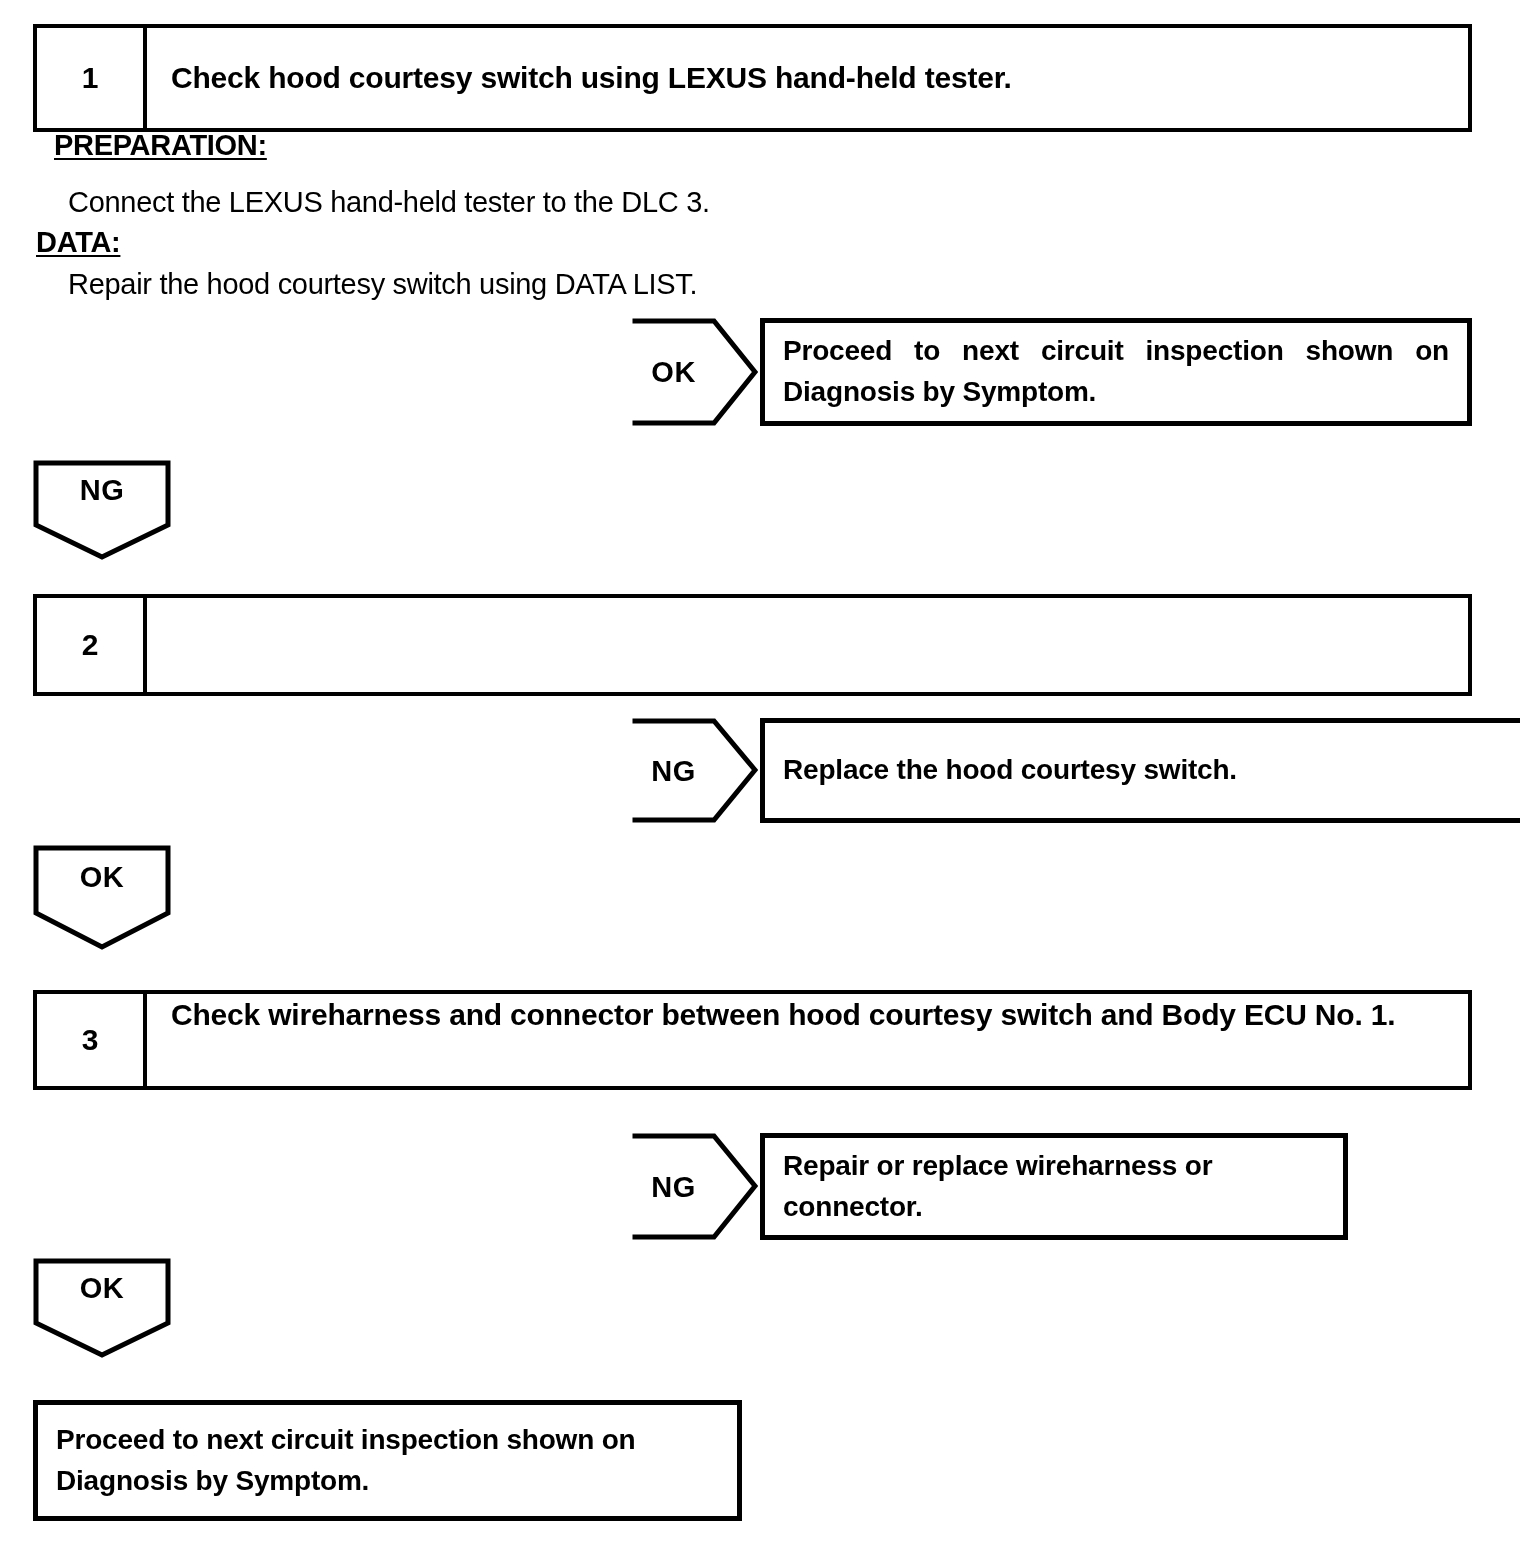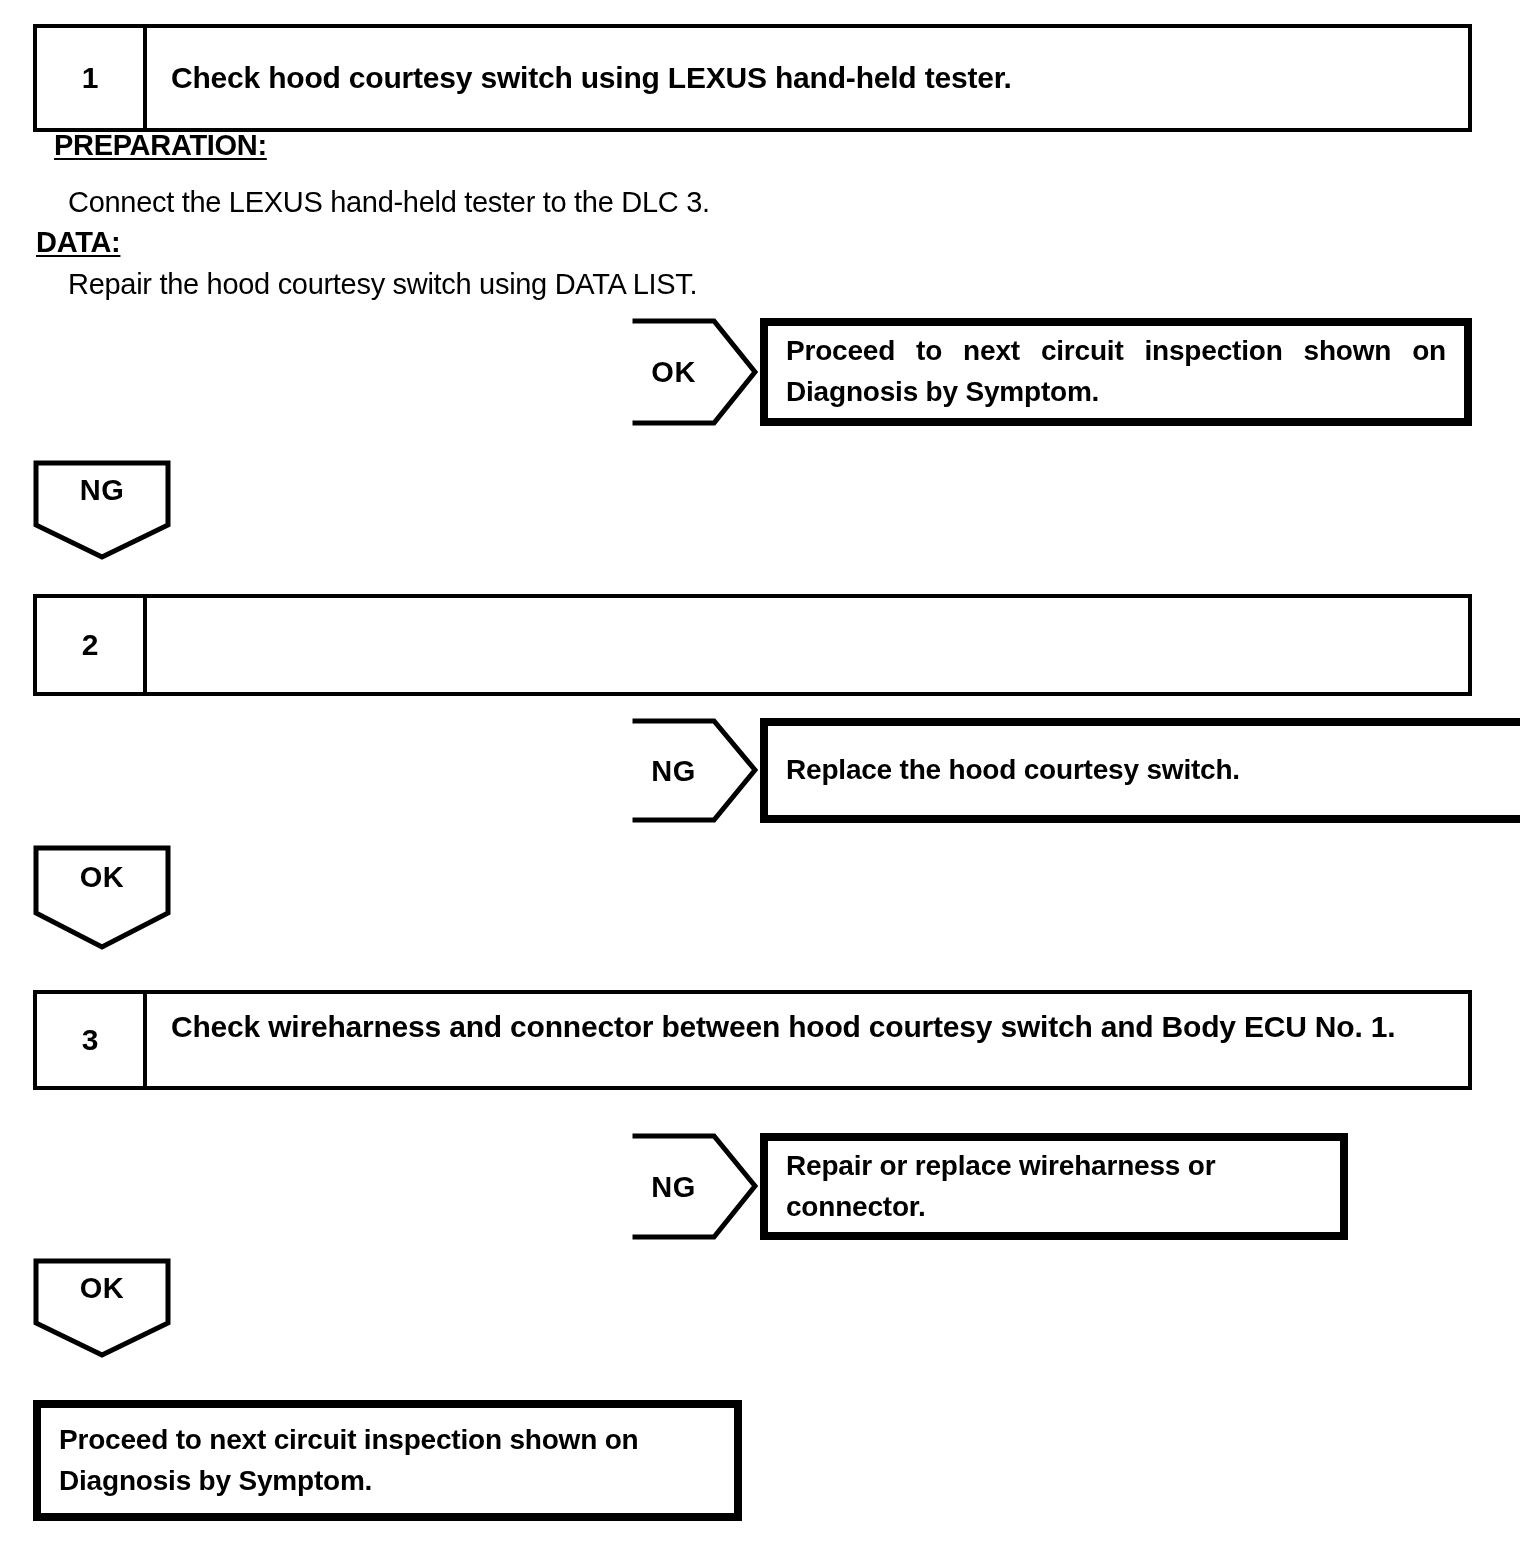--- a/index.html
+++ b/index.html
@@ -50,28 +50,28 @@
     align-items: center;
     padding: 0 16px;
     font-size: 30px;
     font-weight: bold;
     line-height: 1.28;
     letter-spacing: -0.2px;
     margin-left: 8px;
   }
   .step-text.top-align {
     align-items: flex-start;
-    padding-top: 14px;
+    padding-top: 2px;
   }
 
   
   .result-box {
     position: absolute;
     box-sizing: border-box;
-    border: 8px solid #000000;
+    border: 5px solid #000000;
     background: #fff;
     font-size: 28px;
     font-weight: bold;
     line-height: 1.45;
     letter-spacing: -0.2px;
     padding: 0 18px;
     display: flex;
     flex-direction: column;
     justify-content: center;
   }

